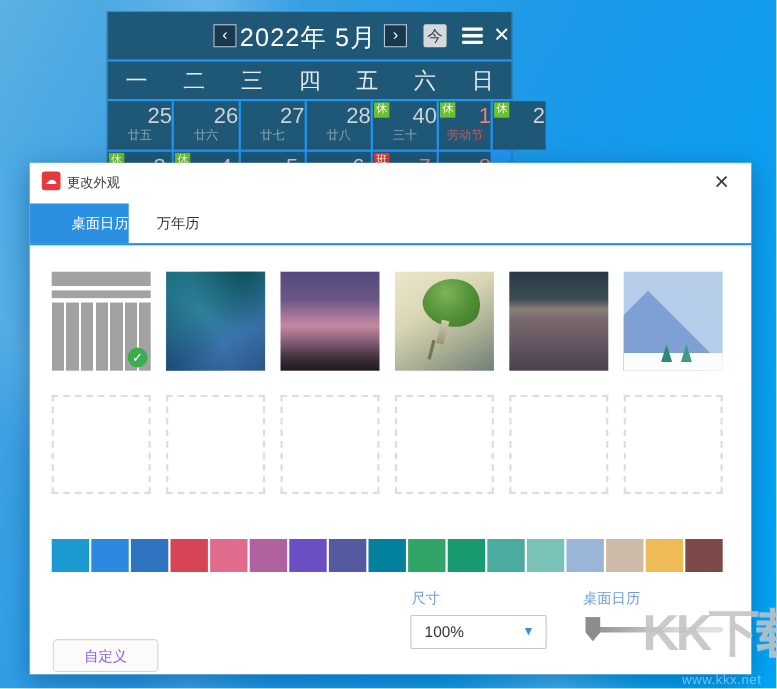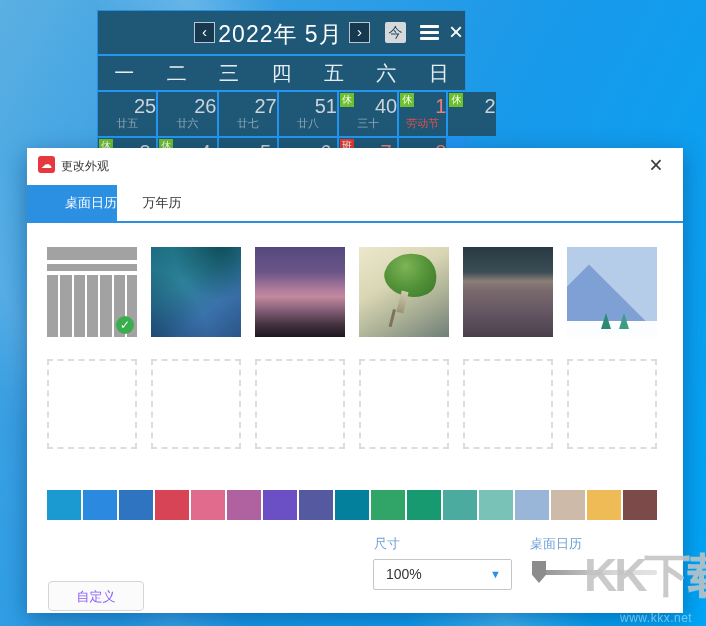--- a/index.html
+++ b/index.html
@@ -40,21 +40,21 @@
   }
   .cal-header{position:relative;height:43px;}
   .cal-nav{
     position:absolute;width:21px;height:21px;top:11px;box-sizing:border-box;
     background:#17394f;border:1px solid #b9c6cf;color:#fff;
     font-size:15px;line-height:18px;text-align:center;cursor:pointer;
   }
   .cal-prev{left:96px;}
   .cal-next{left:251px;}
   .cal-title{
-    position:absolute;left:120px;top:8px;width:125px;text-align:center;
+    position:absolute;left:120px;top:8px;width:125px;
     font-size:23px;color:#fff;letter-spacing:1px;
   }
   .cal-today{
     position:absolute;left:287px;top:11px;width:21px;height:21px;
     background:#d6d9db;color:#1c3c55;font-size:14px;line-height:21px;
     text-align:center;border-radius:2px;cursor:pointer;
   }
   .cal-menu{position:absolute;left:322px;top:14px;width:19px;height:15px;cursor:pointer;}
   .cal-menu i{display:block;height:3px;background:#fff;margin-bottom:3px;border-radius:1px;}
   .cal-close{
@@ -175,21 +175,21 @@
   .customize-btn{
     position:absolute;left:21px;top:413px;width:96px;height:30px;
     background:#fbfbfb;border:1px solid #d5d5d5;border-radius:4px;
     font-size:13px;color:#8b5cf6;text-align:center;line-height:28px;
     box-sizing:border-box;cursor:pointer;font-family:inherit;margin-top:20px;
   }
   .ctl-label{position:absolute;font-size:13px;color:#6d9fd6;}
   .size-label{left:347px;top:387px;}
   .alpha-label{left:503px;top:387px;}
   .size-select{
-    position:absolute;left:346px;top:411px;width:139px;height:31px;
+    position:absolute;left:346px;top:411px;width:124px;height:31px;
     border:1px solid #c6c6c6;border-radius:2px;background:#fff;
     box-sizing:border-box;cursor:pointer;
   }
   .size-select .val{position:absolute;left:12px;top:6px;font-size:14px;color:#333;}
   .size-select .arrow{position:absolute;right:10px;top:8px;font-size:11px;color:#2e8fe0;}
   .slider{position:absolute;left:505px;top:411px;width:130px;height:30px;cursor:pointer;}
   .slider .track{
     position:absolute;left:7px;top:11px;width:118px;height:5px;border-radius:2px;
     background:linear-gradient(to right,#8f8f8f,#d9d9d9 65%,#e3e3e3);
   }
@@ -234,21 +234,21 @@
       </div>
       <div class="cal-cell">
         <div class="dnum">26</div>
         <div class="dlunar">廿六</div>
       </div>
       <div class="cal-cell">
         <div class="dnum">27</div>
         <div class="dlunar">廿七</div>
       </div>
       <div class="cal-cell">
-        <div class="dnum">51</div>
+        <div class="dnum">28</div>
         <div class="dlunar">廿八</div>
       </div>
       <div class="cal-cell">
         <div class="badge rest">休</div>
         <div class="dnum">40</div>
         <div class="dlunar">三十</div>
       </div>
       <div class="cal-cell holiday">
         <div class="badge rest">休</div>
         <div class="dnum">1</div>

